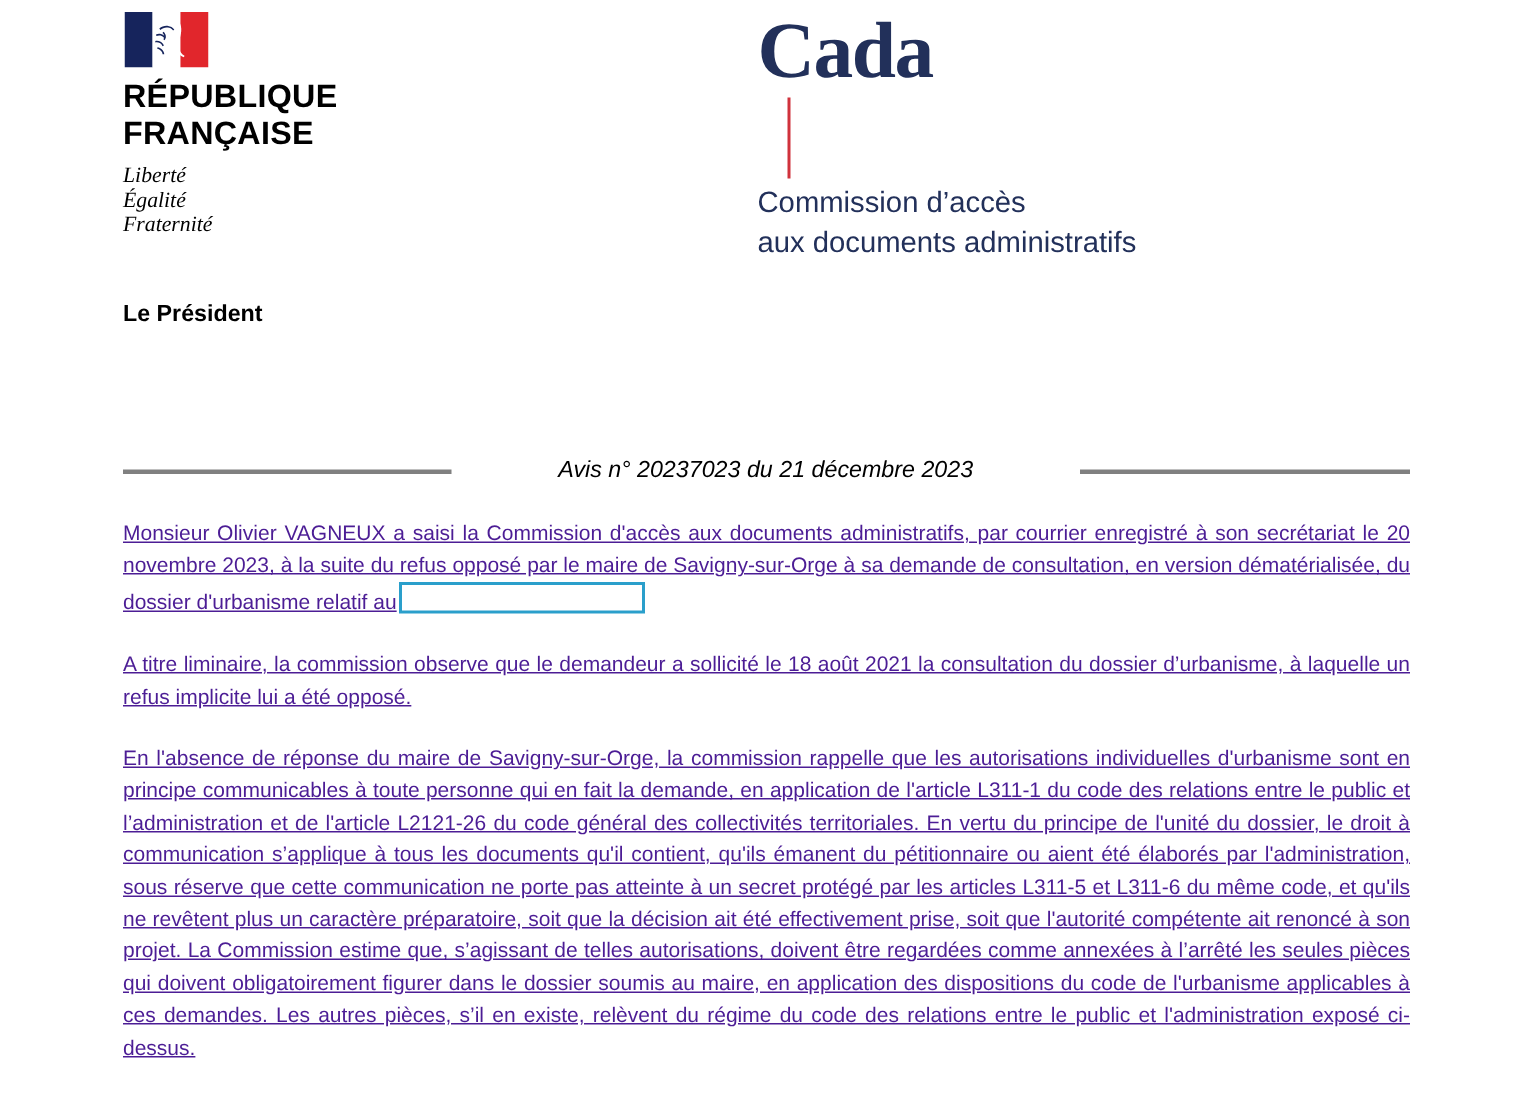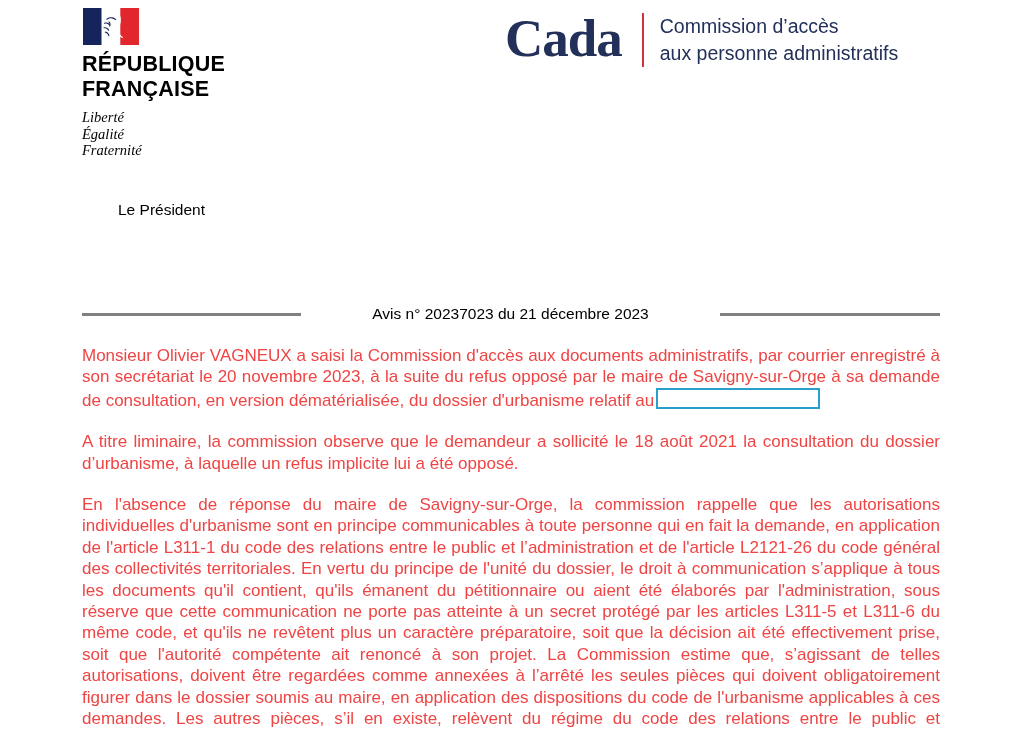--- a/index.html
+++ b/index.html
@@ -64,21 +64,22 @@
     color: #000000;
     white-space: pre-line;
   }
 
   
   .cada-block {
     position: absolute;
     left: 505px;
     top: 10px;
     display: flex;
-    align-items: flex-end;
+    align-items: flex-start;
+    flex-direction: column;
   }
   .cada-word {
     font-family: "Liberation Serif", serif;
     font-weight: bold;
     font-size: 53px;
     line-height: 53px;
     color: #22305a;
     letter-spacing: -1px;
     position: relative;
     top: -2px;
@@ -98,24 +99,23 @@
     white-space: pre-line;
     padding-top: 3px;
   }
 
   
   .president {
     position: absolute;
     left: 82px;
     top: 200px;
     font-size: 15.5px;
-    font-weight: normal;
+    font-weight: bold;
     line-height: 20px;
     color: #000000;
-    margin-left: 36px;
   }
 
   .avis-row {
     position: absolute;
     left: 82px;
     top: 300px;
     width: 858px;
     height: 28px;
     display: flex;
     align-items: center;
@@ -126,35 +126,37 @@
     background: #808080;
     flex: 0 0 auto;
   }
   .rule-left { width: 219px; }
   .rule-right { width: 220px; }
   .avis-title {
     font-size: 15.5px;
     line-height: 20px;
     color: #000000;
     white-space: nowrap;
+    font-style: italic;
   }
 
   .content {
     position: absolute;
     left: 82px;
     top: 345px;
     width: 858px;
   }
   .para {
-    font-size: 17px;
+    font-size: 14px;
     line-height: 21.4px;
     text-align: justify;
     text-justify: inter-word;
-    color: #ef4444;
+    color: #4c1d95;
     margin: 0 0 20px 0;
+    text-decoration: underline;
   }
   .para:last-child { margin-bottom: 16px; }
 
   .redaction-box {
     display: inline-block;
     width: 160px;
     height: 17px;
     border: 2px solid #2a9fcb;
     background: #ffffff;
     vertical-align: -3px;
@@ -189,21 +191,21 @@
 FRANÇAISE</div>
       <div class="rf-devise">Liberté
 Égalité
 Fraternité</div>
     </div>
 
     <div class="cada-block">
       <div class="cada-word">Cada</div>
       <div class="cada-sep"></div>
       <div class="cada-tagline">Commission d’accès
-aux personne administratifs</div>
+aux documents administratifs</div>
     </div>
 
   </div>
 
   <div class="president">Le Président</div>
 
   <div class="avis-row">
     <div class="rule rule-left"></div>
     <div class="avis-title">Avis n° 20237023 du 21 décembre 2023</div>
     <div class="rule rule-right"></div>

